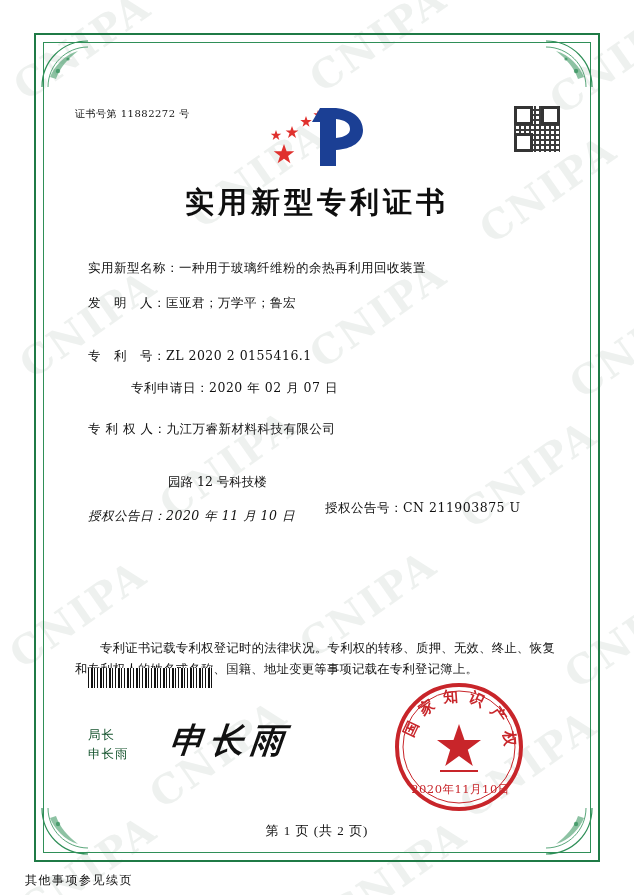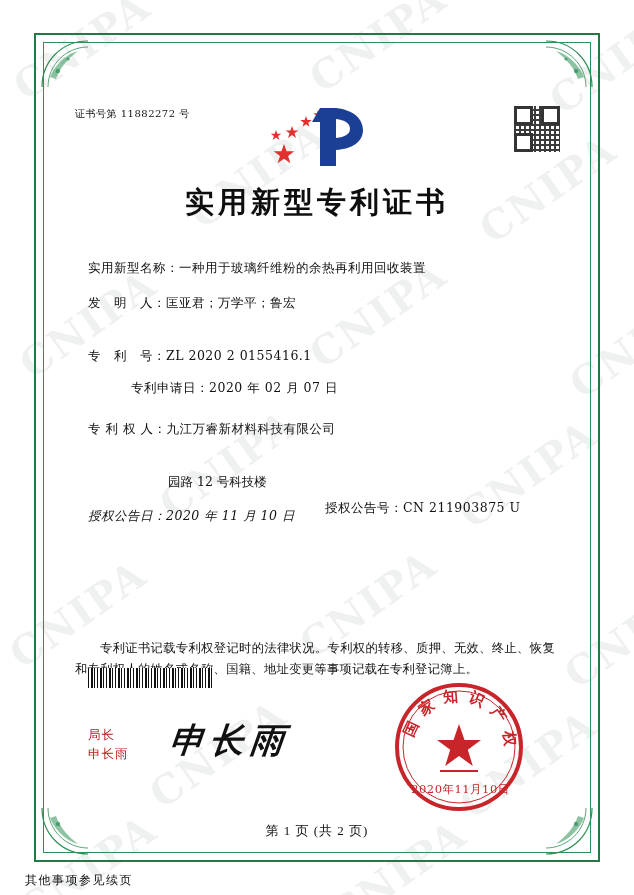--- a/index.html
+++ b/index.html
@@ -179,21 +179,21 @@
   }
 
   #signer {
     position: absolute;
     left: 88px;
     top: 725px;
     font-family: "DejaVu Serif", "Liberation Serif", serif;
     font-size: 12.5px;
     line-height: 19px;
     letter-spacing: 1px;
-    color: #b91c1c;
+    color: #14532d;
   }
   #signature {
     position: absolute;
     left: 170px;
     top: 718px;
     font-family: "DejaVu Serif", "Liberation Serif", serif;
     font-size: 34px;
     letter-spacing: 6px;
     color: #111;
     font-style: italic;

